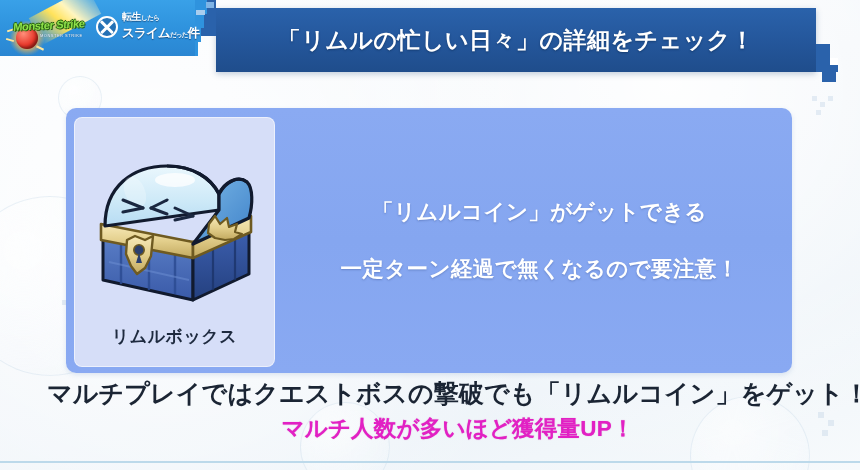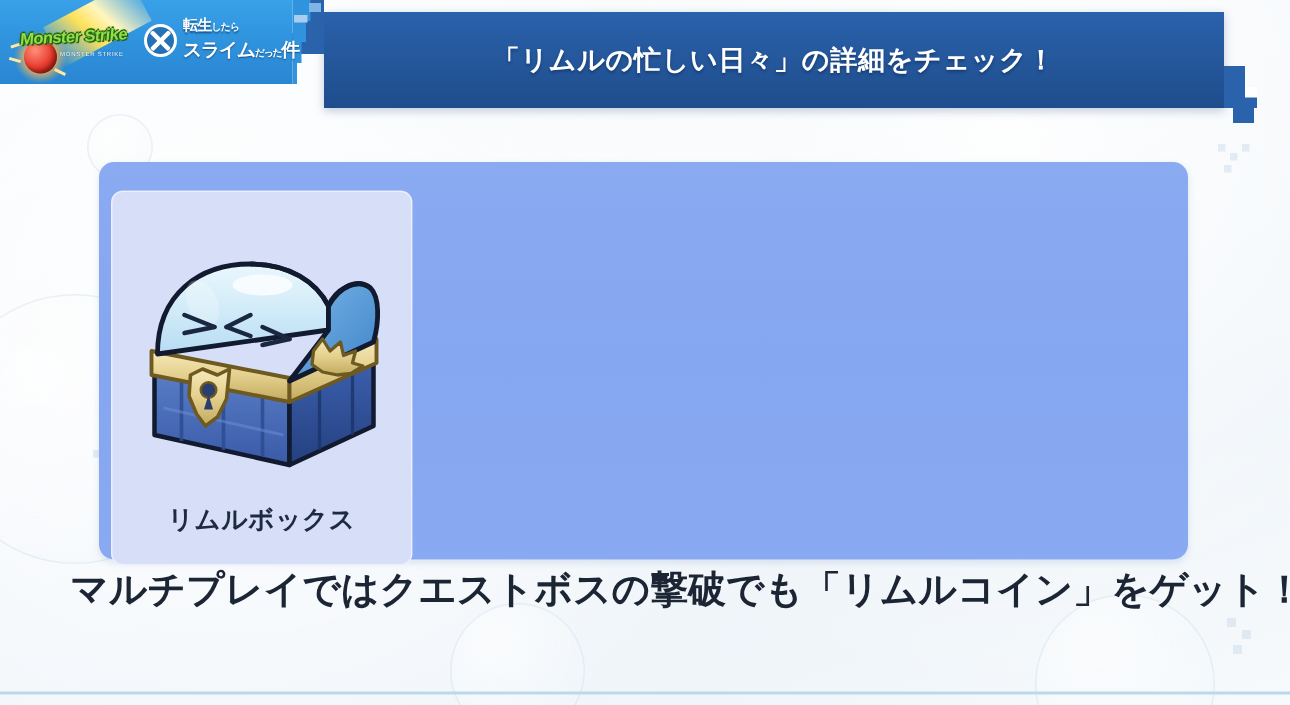--- a/index.html
+++ b/index.html
@@ -84,39 +84,39 @@
 
   
   #banner{
     position:absolute; left:216px; top:8px; width:600px; height:64px;
     background:linear-gradient(180deg,#2a62ab 0%,#24569a 55%,#1f4d8c 100%);
     z-index:5;
     box-shadow:0 2px 6px rgba(40,80,130,.28);
   }
   #banner .txt{
     position:absolute; inset:0; display:flex; align-items:center; justify-content:center;
-    color:#ffffff; font-size:18px; font-weight:700; letter-spacing:.5px;
+    color:#ffffff; font-size:23px; font-weight:700; letter-spacing:.5px;
     white-space:nowrap; text-shadow:0 1px 2px rgba(10,40,80,.55);text-align:center;
   }
   .deco{ position:absolute; background:#2a62ab; }
   .deco.lt{ background:#2a62ab; }
   .deco.w{ background:#ffffff; }
 
   
   #panel{
     position:absolute; left:66px; top:108px; width:726px; height:265px;
     background:linear-gradient(180deg,#8aaaf2 0%,#85a6f0 50%,#89a9f2 100%);
     border-radius:10px;
     box-shadow:0 2px 5px rgba(120,150,200,.22);
     z-index:4;
   }
 
   
   #chestcard{
-    position:absolute; left:8px; top:19px; width:201px; height:250px;
+    position:absolute; left:8px; top:9px; width:201px; height:250px;
     background:#d6def8; border-radius:8px;
     border:1px solid rgba(255,255,255,.55);
   }
   #chestlabel{
     position:absolute; left:0; right:0; bottom:18px; text-align:center;
     font-size:17px; font-weight:700; color:#1e2a3f; letter-spacing:.5px;
   }
 
   
   #chest{ position:absolute; left:14px; top:40px; width:175px; height:150px; }
@@ -290,22 +290,25 @@
 
           <path d="M38 82 L46 78 L56 82 L64 78 L62 98 L56 110 L48 116 L42 108 L37 96 Z" fill="url(#goldg)" stroke="#6e5a21" stroke-width="2.4" stroke-linejoin="round"></path>
           <circle cx="50" cy="92" r="5.2" fill="#2b3f6e" stroke="#6e5a21" stroke-width="1.6"></circle>
           <path d="M50 95 L47 105 L53 105 Z" fill="#2b3f6e"></path>
         </svg>
       </div>
       <div id="chestlabel">リムルボックス</div>
     </div>
 
     <div id="copy">
+      <div class="ln">「リムルコイン」がゲットできる</div>
       <div class="gap"></div>
+      <div class="ln">一定ターン経過で無くなるので要注意！</div>
     </div>
   </div>
 
   <div id="bottom">
     <div class="b1">マルチプレイではクエストボスの撃破でも「リムルコイン」をゲット！</div>
+    <div class="b2">マルチ人数が多いほど獲得量UP！</div>
   </div>
 
   <div id="bottomrule"></div>
 </div>
 
 </body></html>

